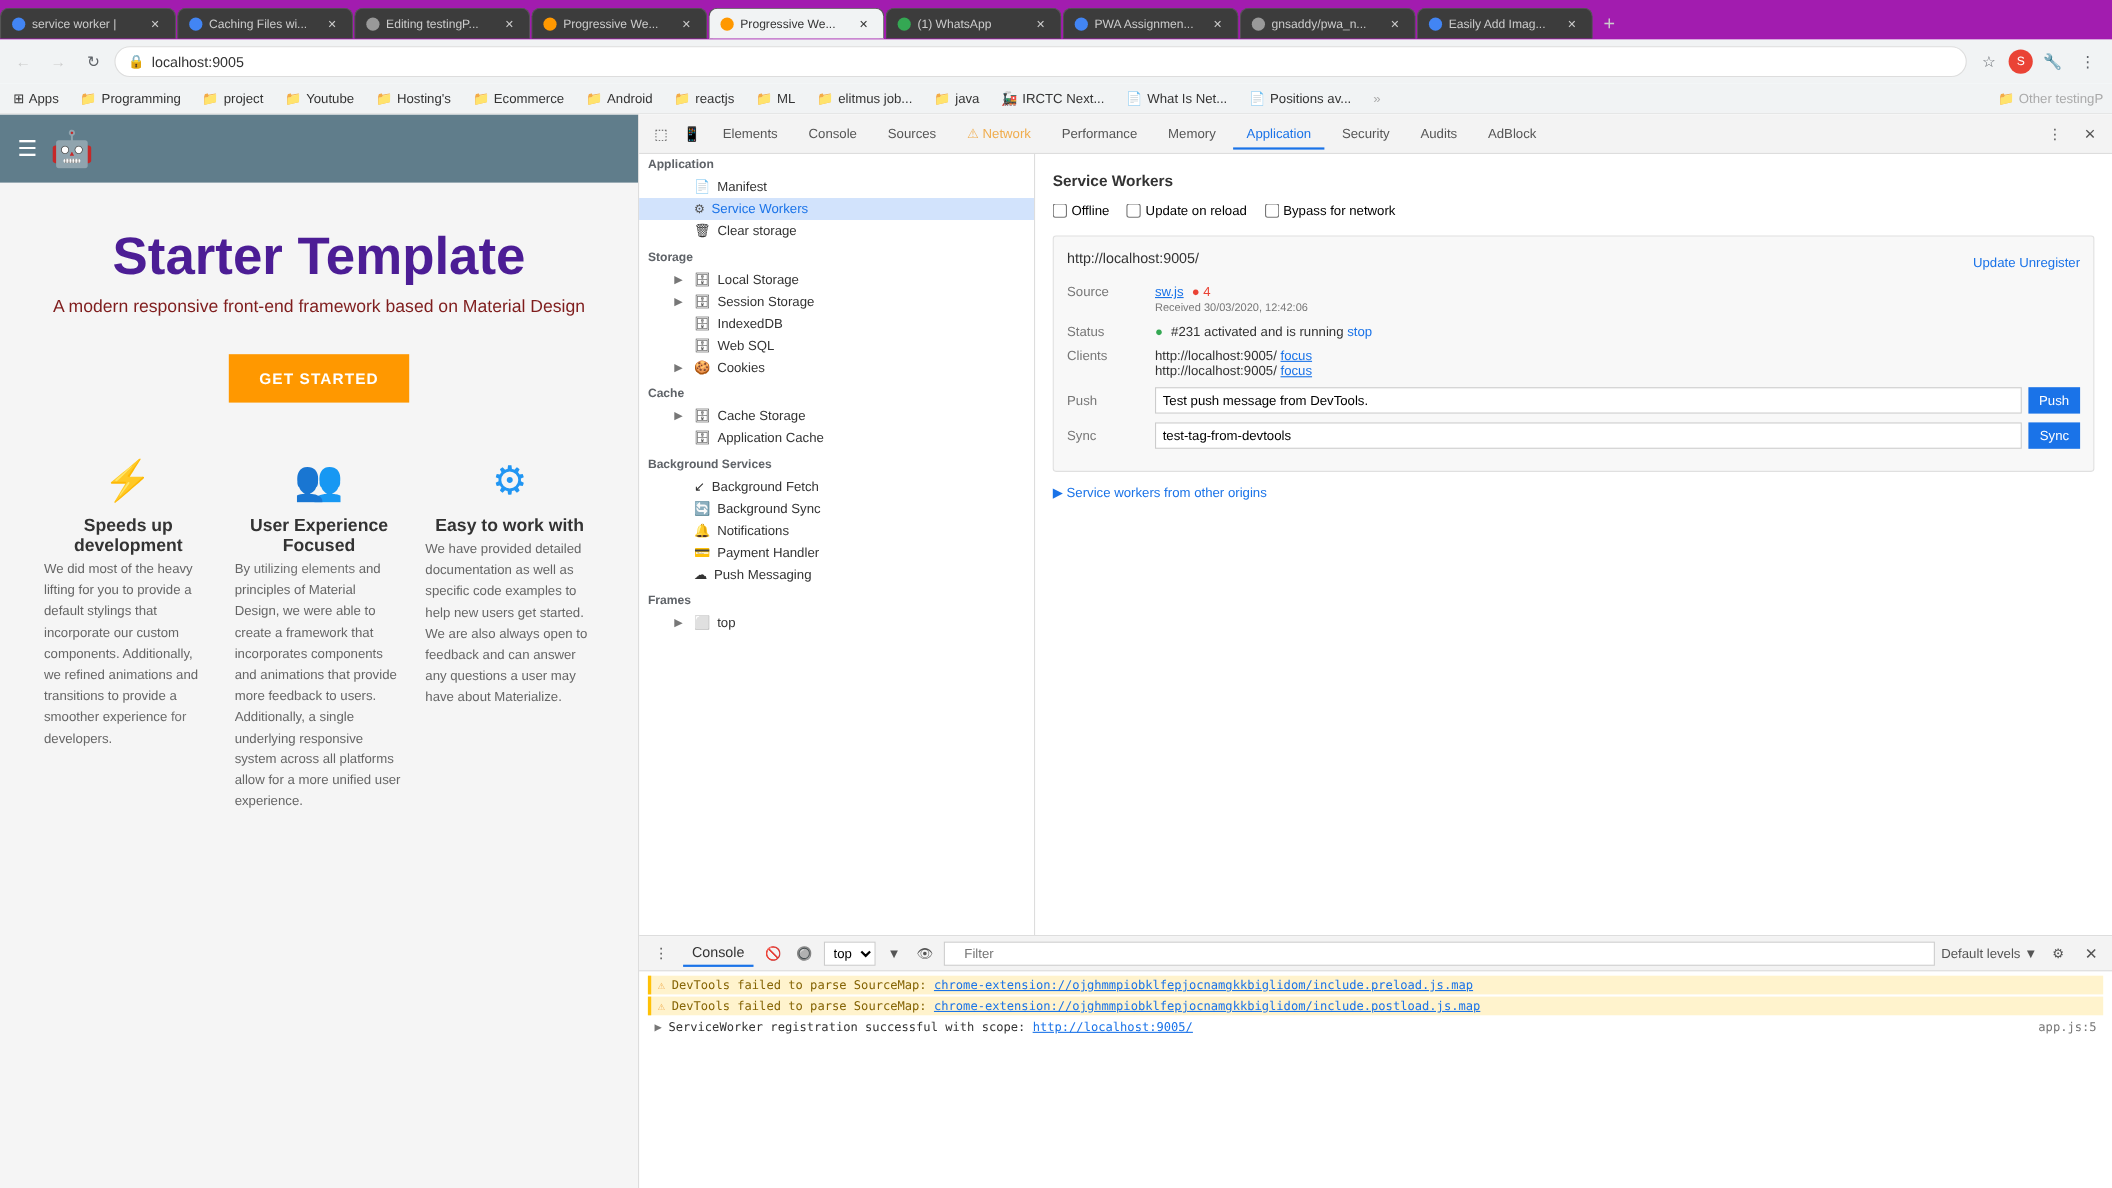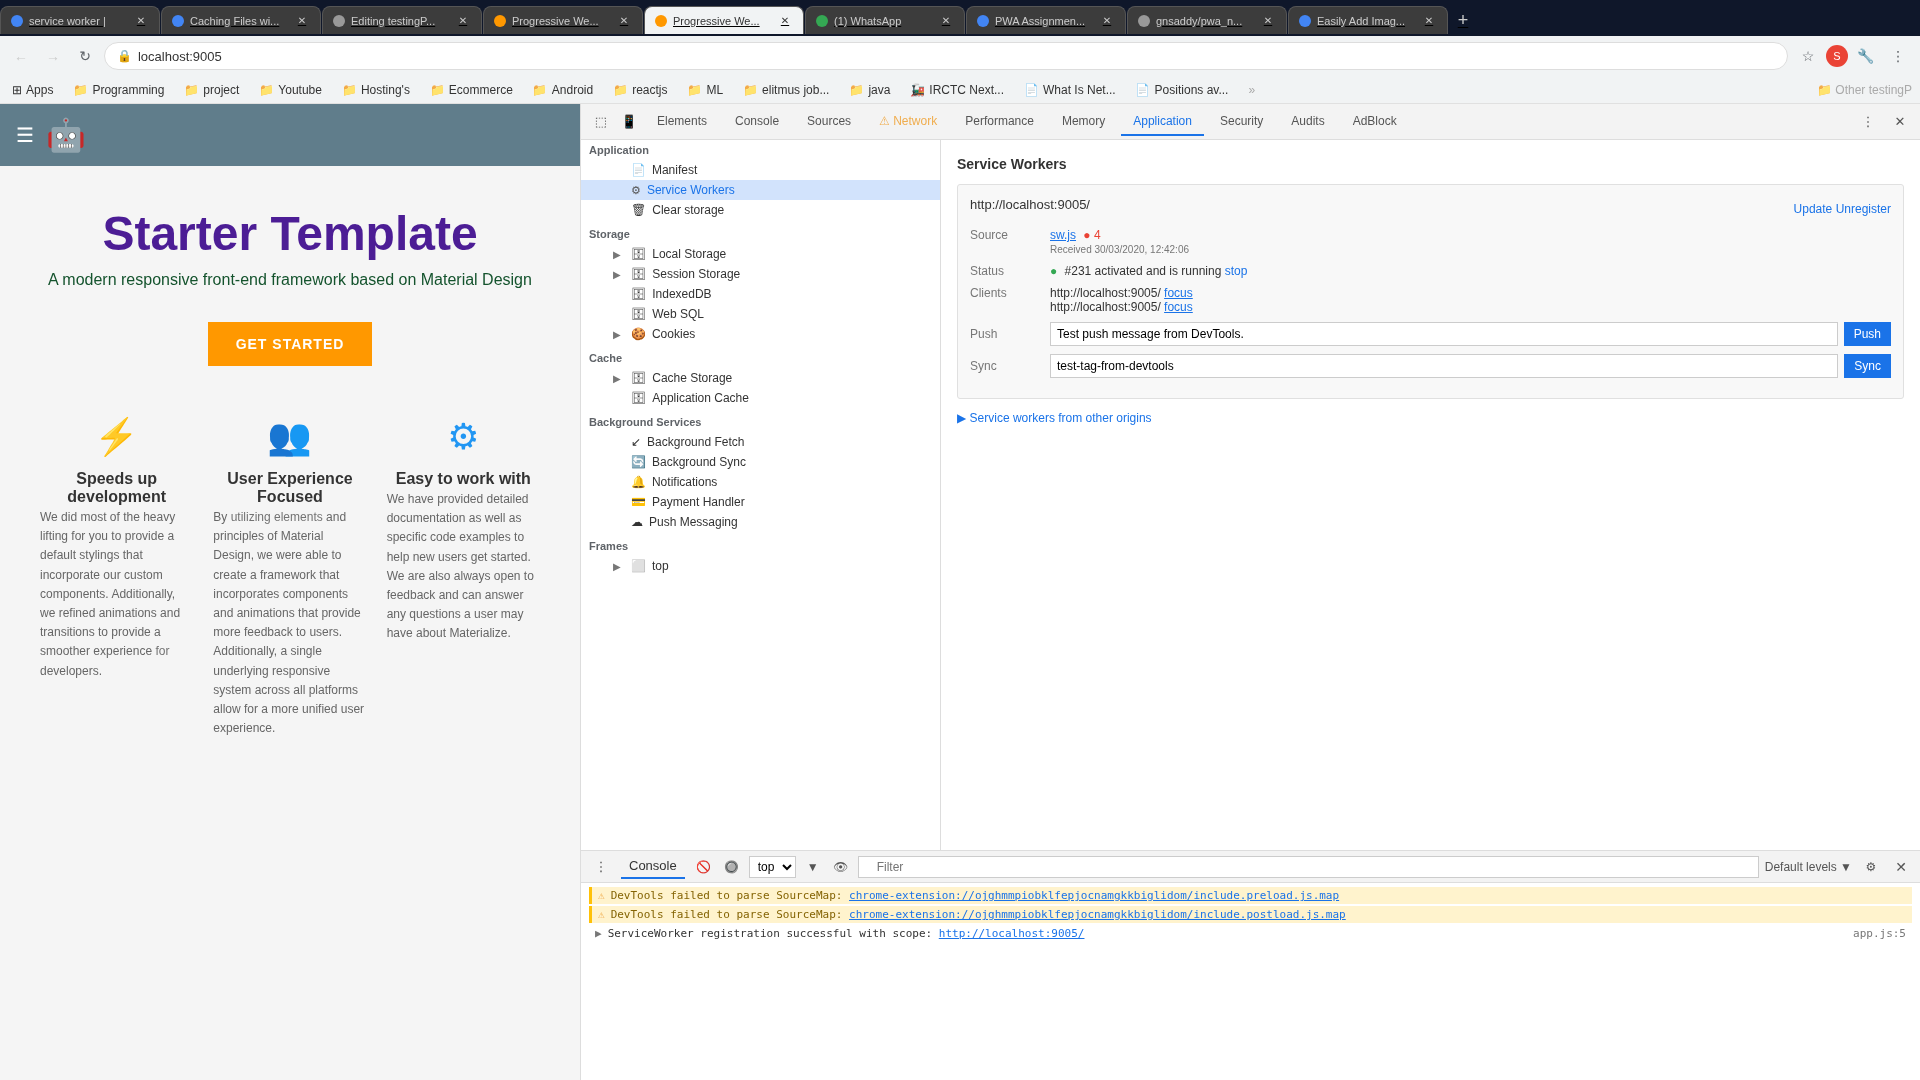--- a/index.html
+++ b/index.html
@@ -1,17 +1,17 @@
 <!DOCTYPE html>
 <html><head>
   <meta charset="utf-8">
   <style>
     * { box-sizing: border-box; margin: 0; padding: 0; }
     body { font-family: Arial, sans-serif; font-size: 13px; background: #fff; overflow: hidden; width: 1920px; height: 1080px; }
-    .tab-bar { display: flex; align-items: flex-start; background: #0f172a; padding: 6px 0 0 0; height: 36px; overflow: hidden; text-decoration: underline; }
+    .tab-bar { display: flex; align-items: center; background: #a21caf; padding: 6px 0 0 0; height: 36px; overflow: hidden; }
     .tab { display: flex; align-items: center; background: #3c3c3c; color: #ccc; font-size: 11px; padding: 0 10px; height: 28px; min-width: 160px; max-width: 200px; border-radius: 8px 8px 0 0; margin-right: 1px; gap: 6px; position: relative; border: 1px solid #555; border-bottom: none; cursor: pointer; }
     .tab.active { background: #f1f3f4; color: #333; }
     .tab-title { flex: 1; overflow: hidden; text-overflow: ellipsis; white-space: nowrap; }
     .tab-close { width: 16px; height: 16px; border-radius: 50%; display: flex; align-items: center; justify-content: center; font-size: 10px; flex-shrink: 0; }
     .tab-new { width: 28px; height: 28px; display: flex; align-items: center; justify-content: center; color: #ccc; font-size: 18px; cursor: pointer; }
 
     .nav-bar { display: flex; align-items: center; background: #f1f3f4; padding: 4px 8px; height: 40px; gap: 6px; }
     .nav-btn { width: 26px; height: 26px; border-radius: 50%; display: flex; align-items: center; justify-content: center; color: #5f6368; cursor: pointer; font-size: 14px; background: none; border: none; }
     .nav-btn.disabled { color: #ccc; cursor: default; }
     .address-bar { flex: 1; background: #fff; border: 1px solid #ddd; border-radius: 20px; height: 28px; display: flex; align-items: center; padding: 0 12px; font-size: 13px; color: #333; gap: 6px; }
@@ -27,21 +27,21 @@
 
     
     .webpage { width: 580px; flex-shrink: 0; background: #f5f5f5; overflow-y: auto; position: relative; }
     .webpage-nav { background: #607d8b; padding: 12px 16px; display: flex; align-items: center; gap: 12px; }
     .hamburger { color: white; font-size: 20px; cursor: pointer; }
     .site-logo { display: flex; align-items: center; }
     .robot-icon { font-size: 32px; }
 
     .webpage-content { padding: 40px 30px; text-align: center; }
     .starter-title { font-size: 48px; font-weight: bold; color: #4c1d95; margin-bottom: 7px; }
-    .starter-subtitle { font-size: 16px; color: #14532d; margin-bottom: 30px; line-height: 1.5; }
+    .starter-subtitle { font-size: 16px; color: #7f1d1d; margin-bottom: 30px; line-height: 1.5; }
     .get-started-btn { background: #ff9800; color: white; border: none; padding: 14px 28px; font-size: 14px; font-weight: bold; letter-spacing: 1px; cursor: pointer; }
 
     .features { display: flex; gap: 20px; margin-top: 50px; text-align: center; padding: 0 10px; }
     .feature { flex: 1; }
     .feature-icon { font-size: 36px; margin-bottom: 12px; }
     .feature-icon.blue { color: #2196f3; }
     .feature-title { font-size: 16px; font-weight: bold; margin-bottom: 2px; color: #333; }
     .feature-desc { font-size: 12px; color: #666; line-height: 1.6; text-align: left; }
     .feature-desc a { color: #737373; }
 
@@ -412,20 +412,34 @@
               <span class="expand-arrow">▶</span>
               <span>⬜</span>
               <span>top</span>
             </div>
           </div>
         </div>
 
         <div class="devtools-main">
           <div class="sw-title">Service Workers</div>
 
+          <div class="sw-options">
+            <label class="sw-checkbox">
+              <input type="checkbox" style="">
+              <span>Offline</span>
+            </label>
+            <label class="sw-checkbox">
+              <input type="checkbox" style="">
+              <span>Update on reload</span>
+            </label>
+            <label class="sw-checkbox">
+              <input type="checkbox" style="">
+              <span>Bypass for network</span>
+            </label>
+          </div>
 
           <div class="sw-entry">
             <div style="display:flex; justify-content:space-between; align-items:center; margin-bottom:8px;">
               <span class="sw-url">http://localhost:9005/</span>
               <div>
                 <a class="sw-action-link">Update</a>
                 <span> </span>
                 <a class="sw-action-link">Unregister</a>
               </div>
             </div>

